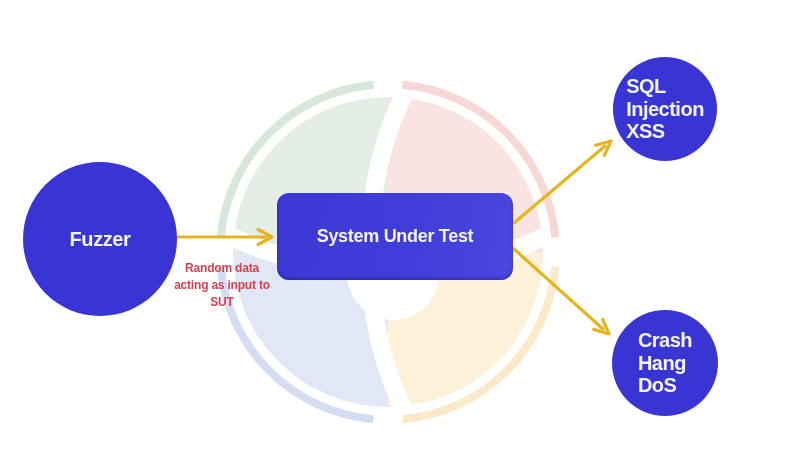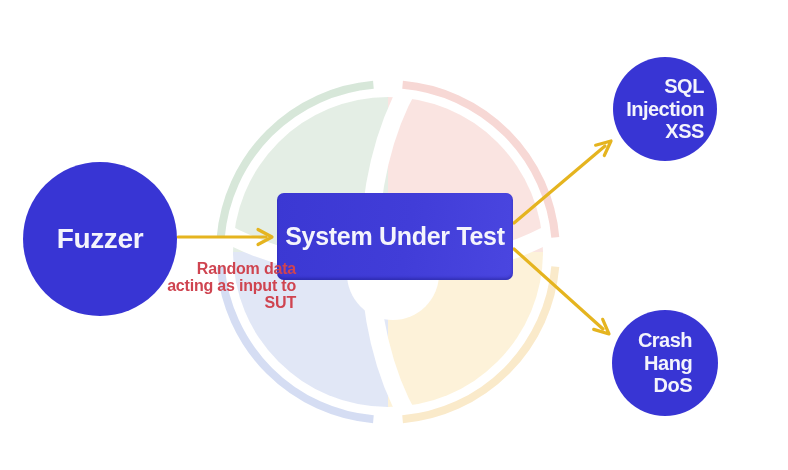--- a/index.html
+++ b/index.html
@@ -21,47 +21,47 @@
     stroke-width: 3.2;
     fill: none;
     stroke-linecap: round;
     stroke-linejoin: round;
   }
 
   
   .node {
     position: absolute;
     display: flex; align-items: center; justify-content: center;
-    text-align: right;
+    text-align: left;
     color: #f4f4fc;
     font-weight: 700;
     white-space: pre-line;
   }
   .circle { border-radius: 50%; background: var(--node-blue, #3835d4); }
   #node-fuzzer { left: 23px; top: 162px; width: 154px; height: 154px;
-                 font-size: 28px; letter-spacing: -0.4px; }
+                 font-size: 20px; letter-spacing: -0.4px; }
   #node-sut {
     left: 277px; top: 193px; width: 236px; height: 87px;
-    border-radius: 7px;
+    border-radius: 12px;
     background: linear-gradient(100deg, #3b38d3 0%, #413dd8 55%, #4a46e0 100%);
     box-shadow: inset 0 -2px 3px rgba(15,15,110,0.35);
-    font-size: 25px; letter-spacing: -0.3px;
+    font-size: 18px; letter-spacing: -0.3px;
   }
   #node-sql   { left: 613px; top: 57px;  width: 104px; height: 104px;
                 font-size: 20px; line-height: 1.12; letter-spacing: -0.5px; }
   #node-crash { left: 612px; top: 310px; width: 106px; height: 106px;
                 font-size: 20px; line-height: 1.12; letter-spacing: -0.5px; }
 
   
   #caption {
     position: absolute;
     left: 148px; top: 260px; width: 148px;
-    text-align: right;
+    text-align: center;
     color: var(--caption-red, #cf4450);
-    font-size: 16px; line-height: 17px; font-weight: 700;
+    font-size: 12px; line-height: 17px; font-weight: 700;
     white-space: pre-line;
     letter-spacing: -0.2px;
   }
 </style>
 </head>
 <body>
 
 <div id="canvas">
 
   <svg id="watermark" width="380" height="380" viewBox="0 0 380 380">

